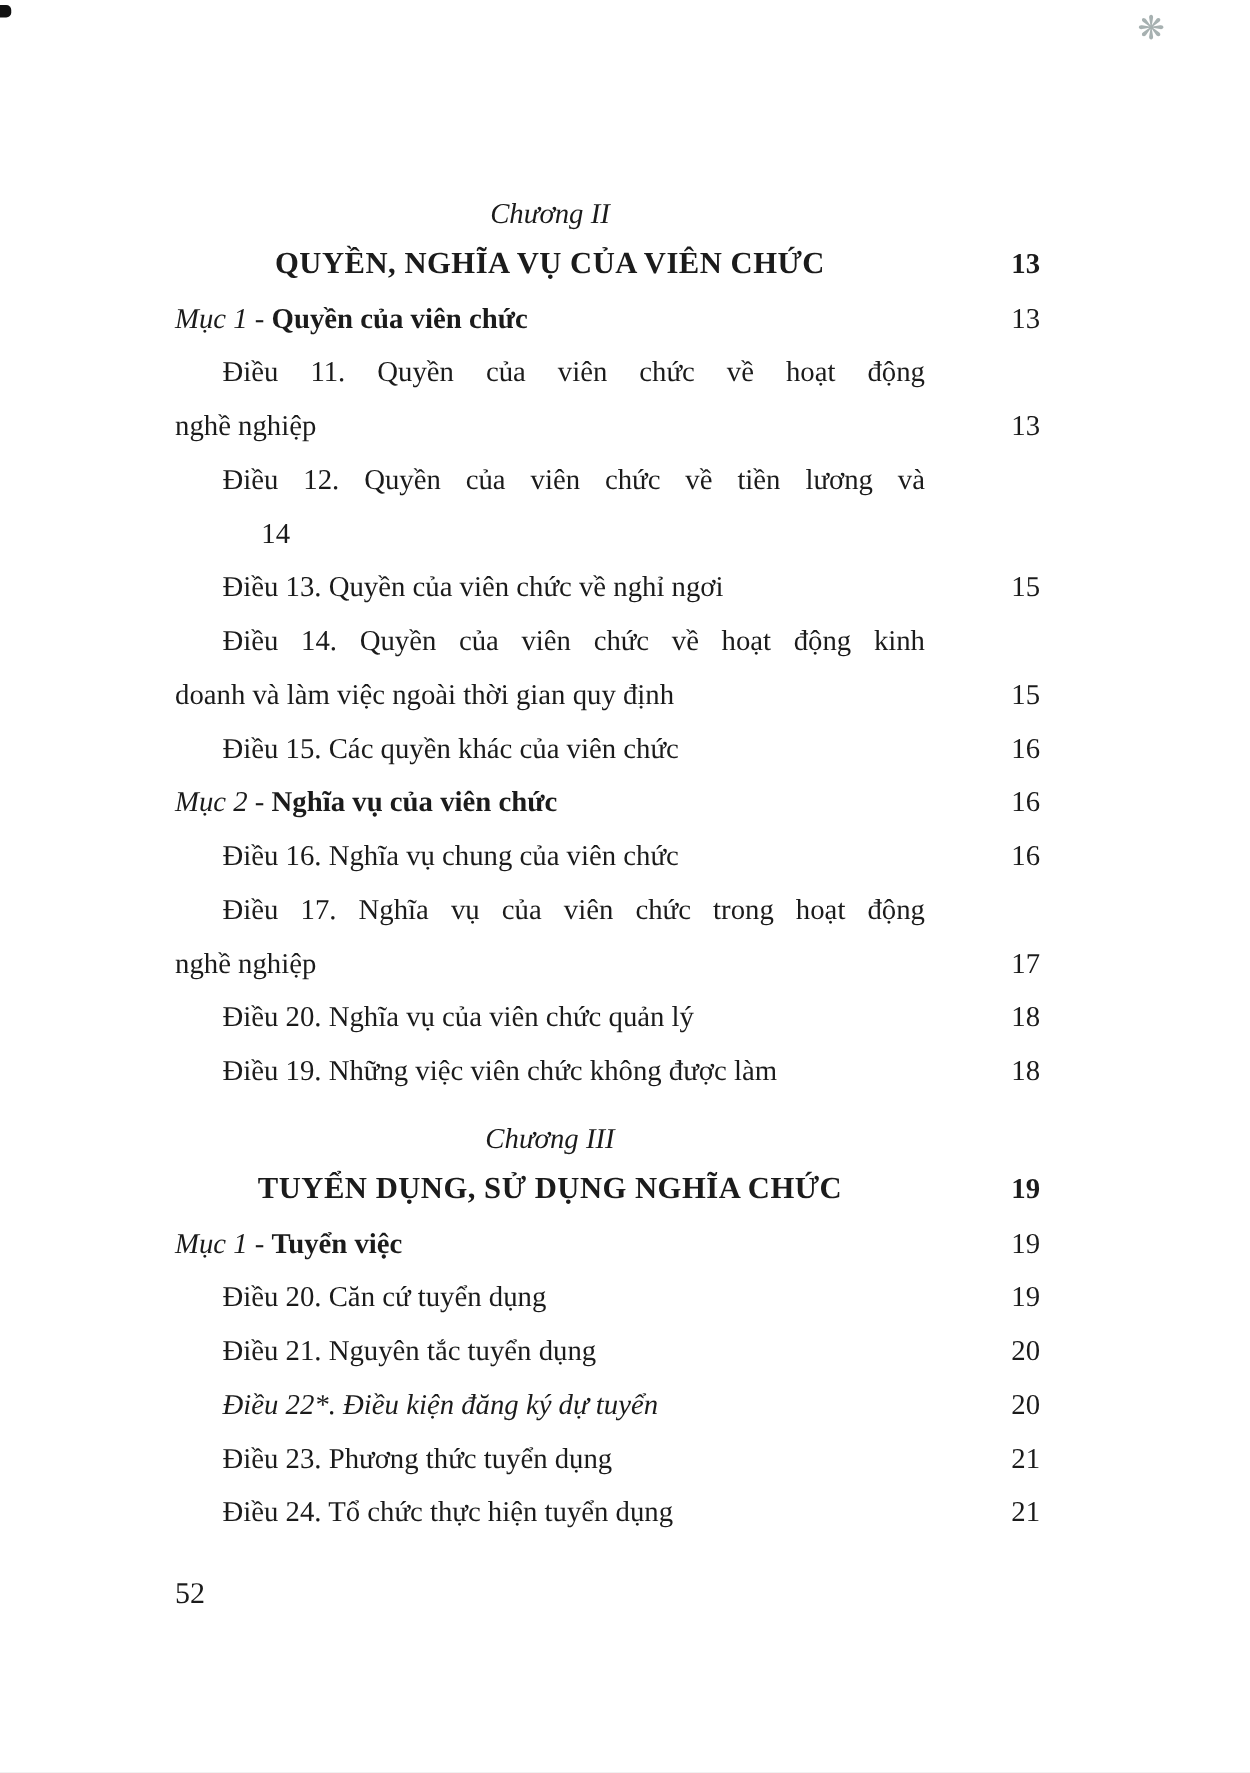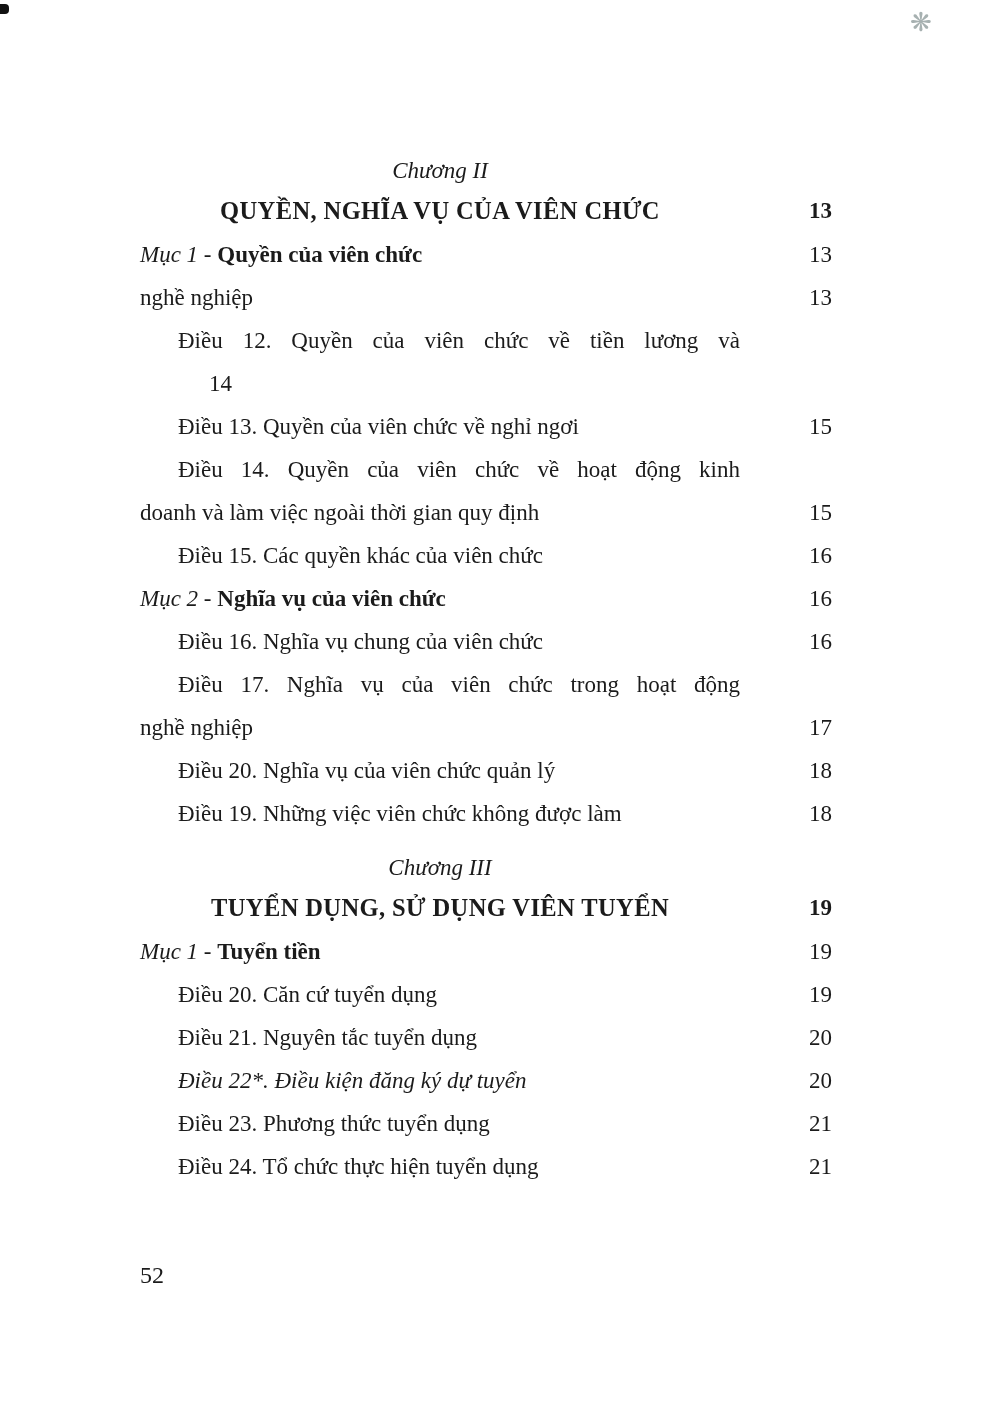--- a/index.html
+++ b/index.html
@@ -117,20 +117,21 @@
       <div class="text">QUYỀN, NGHĨA VỤ CỦA VIÊN CHỨC</div>
       <div class="page">13</div>
     </div>
 
     <div class="row section">
       <div class="text"><span class="sec-prefix">Mục 1 - </span><span class="sec-title">Quyền của viên chức</span></div>
       <div class="page">13</div>
     </div>
 
     <div class="row entry indent justify">
+      <div class="text">Điều 11. Quyền của viên chức về hoạt động</div>
       <div class="page"></div>
     </div>
     <div class="row entry">
       <div class="text">nghề nghiệp</div>
       <div class="page">13</div>
     </div>
 
     <div class="row entry indent justify">
       <div class="text">Điều 12. Quyền của viên chức về tiền lương và</div>
       <div class="page"></div>
@@ -186,26 +187,26 @@
       <div class="text">Điều 19. Những việc viên chức không được làm</div>
       <div class="page">18</div>
     </div>
 
     <div class="row chapter space-before">
       <div class="text">Chương III</div>
       <div class="page"></div>
     </div>
 
     <div class="row heading">
-      <div class="text">TUYỂN DỤNG, SỬ DỤNG VIÊN TUYỂN</div>
+      <div class="text">TUYỂN DỤNG, SỬ DỤNG NGHĨA CHỨC</div>
       <div class="page">19</div>
     </div>
 
     <div class="row section">
-      <div class="text"><span class="sec-prefix">Mục 1 - </span><span class="sec-title">Tuyển tiền</span></div>
+      <div class="text"><span class="sec-prefix">Mục 1 - </span><span class="sec-title">Tuyển việc</span></div>
       <div class="page">19</div>
     </div>
 
     <div class="row entry indent">
       <div class="text">Điều 20. Căn cứ tuyển dụng</div>
       <div class="page">19</div>
     </div>
 
     <div class="row entry indent">
       <div class="text">Điều 21. Nguyên tắc tuyển dụng</div>

